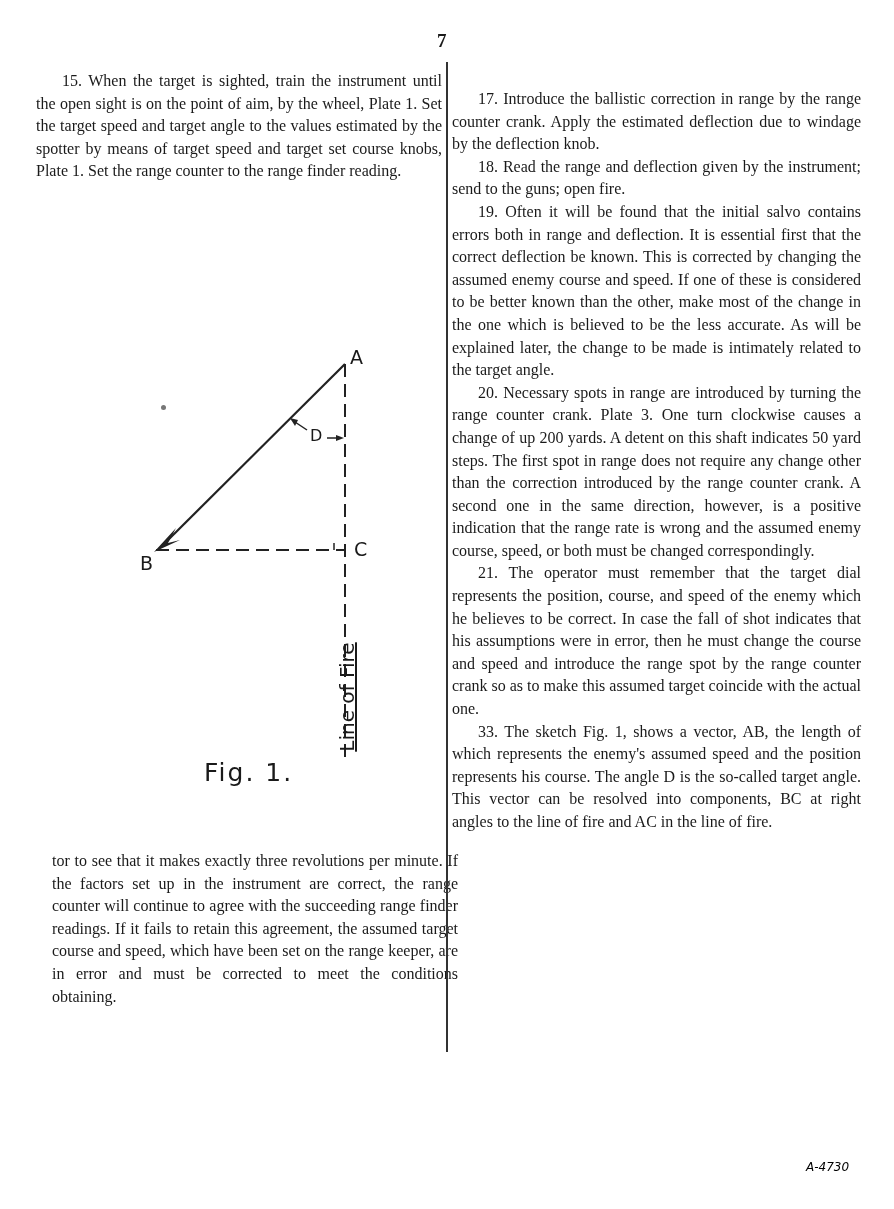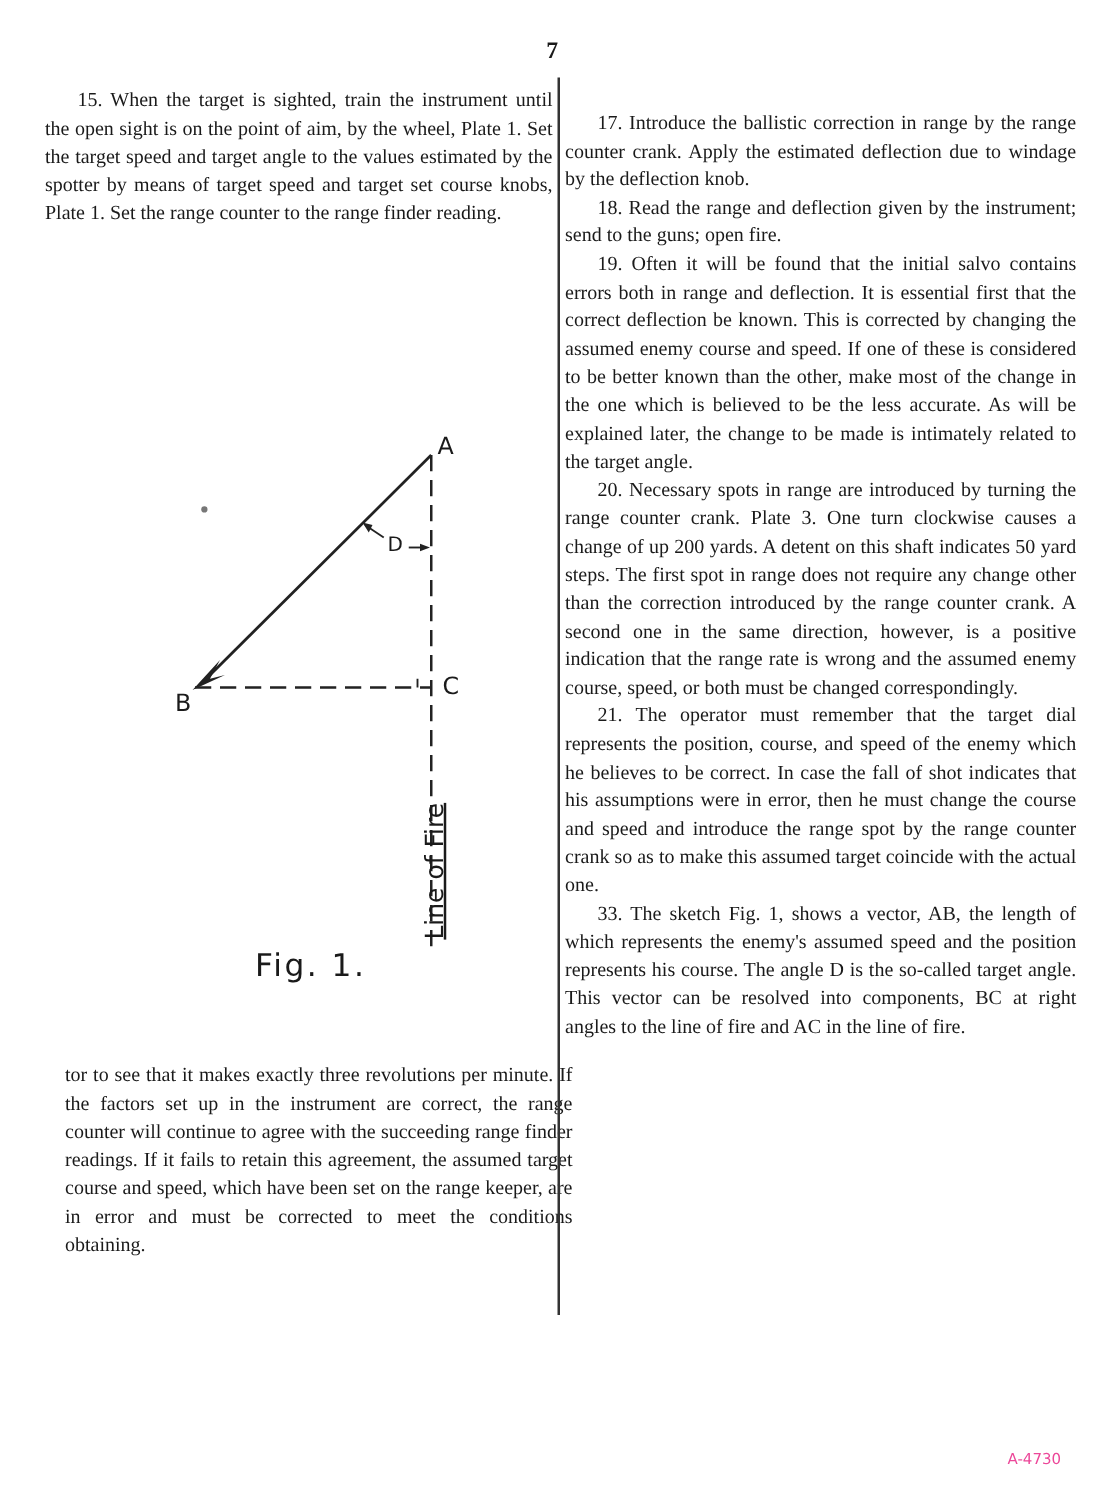--- a/index.html
+++ b/index.html
@@ -10,21 +10,21 @@
   .col { position: absolute; font-size: 16px; line-height: 22.6px; text-align: justify;
          font-family: Liberation Serif, serif; }
   .col p { margin: 0; text-indent: 26px; }
   .col-left { left: 36px; top: 70px; width: 406px; }
   .col-left-bottom { left: 52px; top: 850px; width: 406px; }
   .col-right { left: 452px; top: 88px; width: 409px; }
   .divider { position: absolute; left: 446px; top: 62px; width: 1.5px; height: 990px; background: #333; }
   .figure { position: absolute; left: 140px; top: 340px; width: 260px; height: 460px; }
   .fig-label { position: absolute; left: 184px; top: 758px; font-size: 25px; letter-spacing: 2px;
                font-family: "DejaVu Sans", sans-serif; margin-left: 20px; }
-  .catalog { position: absolute; left: 806px; top: 1160px; font-size: 12px; font-family: "DejaVu Sans", sans-serif; color: #ec4899; }
+  .catalog { position: absolute; left: 806px; top: 1160px; font-size: 12px; font-family: "DejaVu Sans", sans-serif; color: #000000; font-style: italic; }
   .speck { position: absolute; width: 5px; height: 5px; border-radius: 50%; background: #777; }
 </style>
 </head>
 <body>
 
 <div class="page-number">7</div>
 
 <div class="col col-left">
   <p>15. When the target is sighted, train the instrument until the open sight is on the point of aim, by the wheel, Plate 1. Set the target speed and target angle to the values estimated by the spotter by means of target speed and target set course knobs, Plate 1. Set the range counter to the range finder reading.</p>
 </div>

